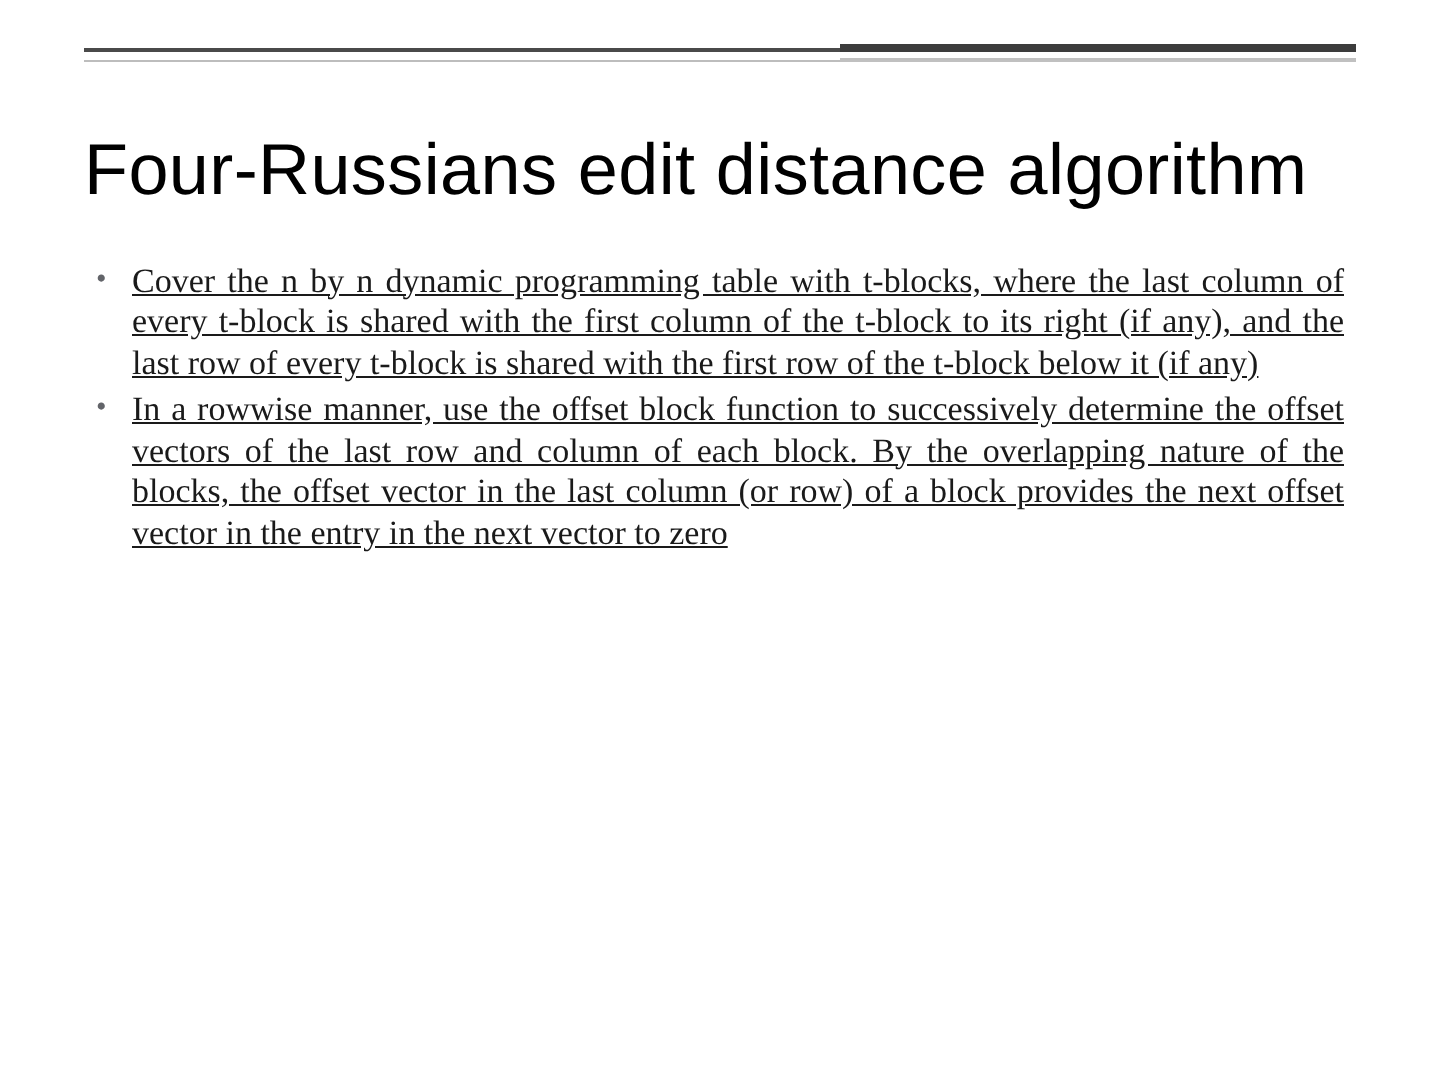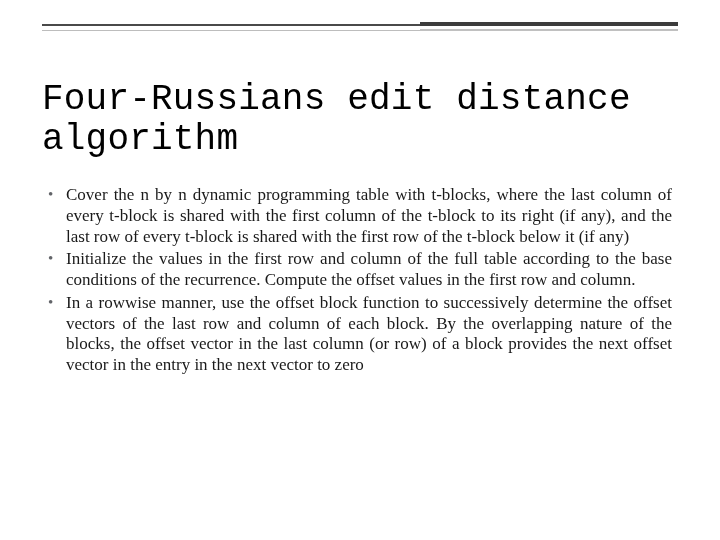--- a/index.html
+++ b/index.html
@@ -48,43 +48,44 @@
     left: 0; right: 0; top: 0;
     border-top: 4px solid #3c3c3c;
   }
   .top-rule .accent .a-thin {
     position: absolute;
     left: 0; right: 0; top: 7px;
     border-top: 2px solid #c0c0c0;
   }
 
   h1.title {
-    margin: 44px 0 26px 0;
+    margin: 29px 0 26px 0;
     font-weight: normal;
     font-size: 36px;
     line-height: 1.1;
     color: #000;
-    font-family: Liberation Mono, monospace;
+    font-family: Liberation Sans, sans-serif;
     letter-spacing: 0.2px;
   }
 
   ul.body {
     list-style: none;
     margin: 0;
     padding: 0 6px 0 2px;
     font-size: 17px;
     line-height: 1.22;
     color: #1a1a1a;
     text-align: justify;
     text-justify: inter-word;
   }
   ul.body > li {
     position: relative;
     padding-left: 22px;
     margin: 0 0 2px 0;
+    text-decoration: underline;
   }
   ul.body > li::before {
     content: "•";
     position: absolute;
     left: 4px;
     top: 0;
     color: #626469;
     font-size: 15px;
     line-height: 1.3;
   }
@@ -100,17 +101,16 @@
     <div class="accent">
       <div class="a-thick"></div>
       <div class="a-thin"></div>
     </div>
   </div>
 
   <h1 class="title">Four-Russians edit distance algorithm</h1>
 
   <ul class="body">
     <li><span>Cover the n by n dynamic programming table with t-blocks, where the last column of every t-block is shared with the first column of the t-block to its right (if any), and the last row of every t-block is shared with the first row of the t-block below it (if any)</span></li>
-    <li><span>Initialize the values in the first row and column of the full table according to the base conditions of the recurrence. Compute the offset values in the first row and column.</span></li>
     <li><span>In a rowwise manner, use the offset block function to successively determine the offset vectors of the last row and column of each block. By the overlapping nature of the blocks, the offset vector in the last column (or row) of a block provides the next offset vector in the entry in the next vector to zero</span></li>
   </ul>
 
 </div>
 
 </body></html>

